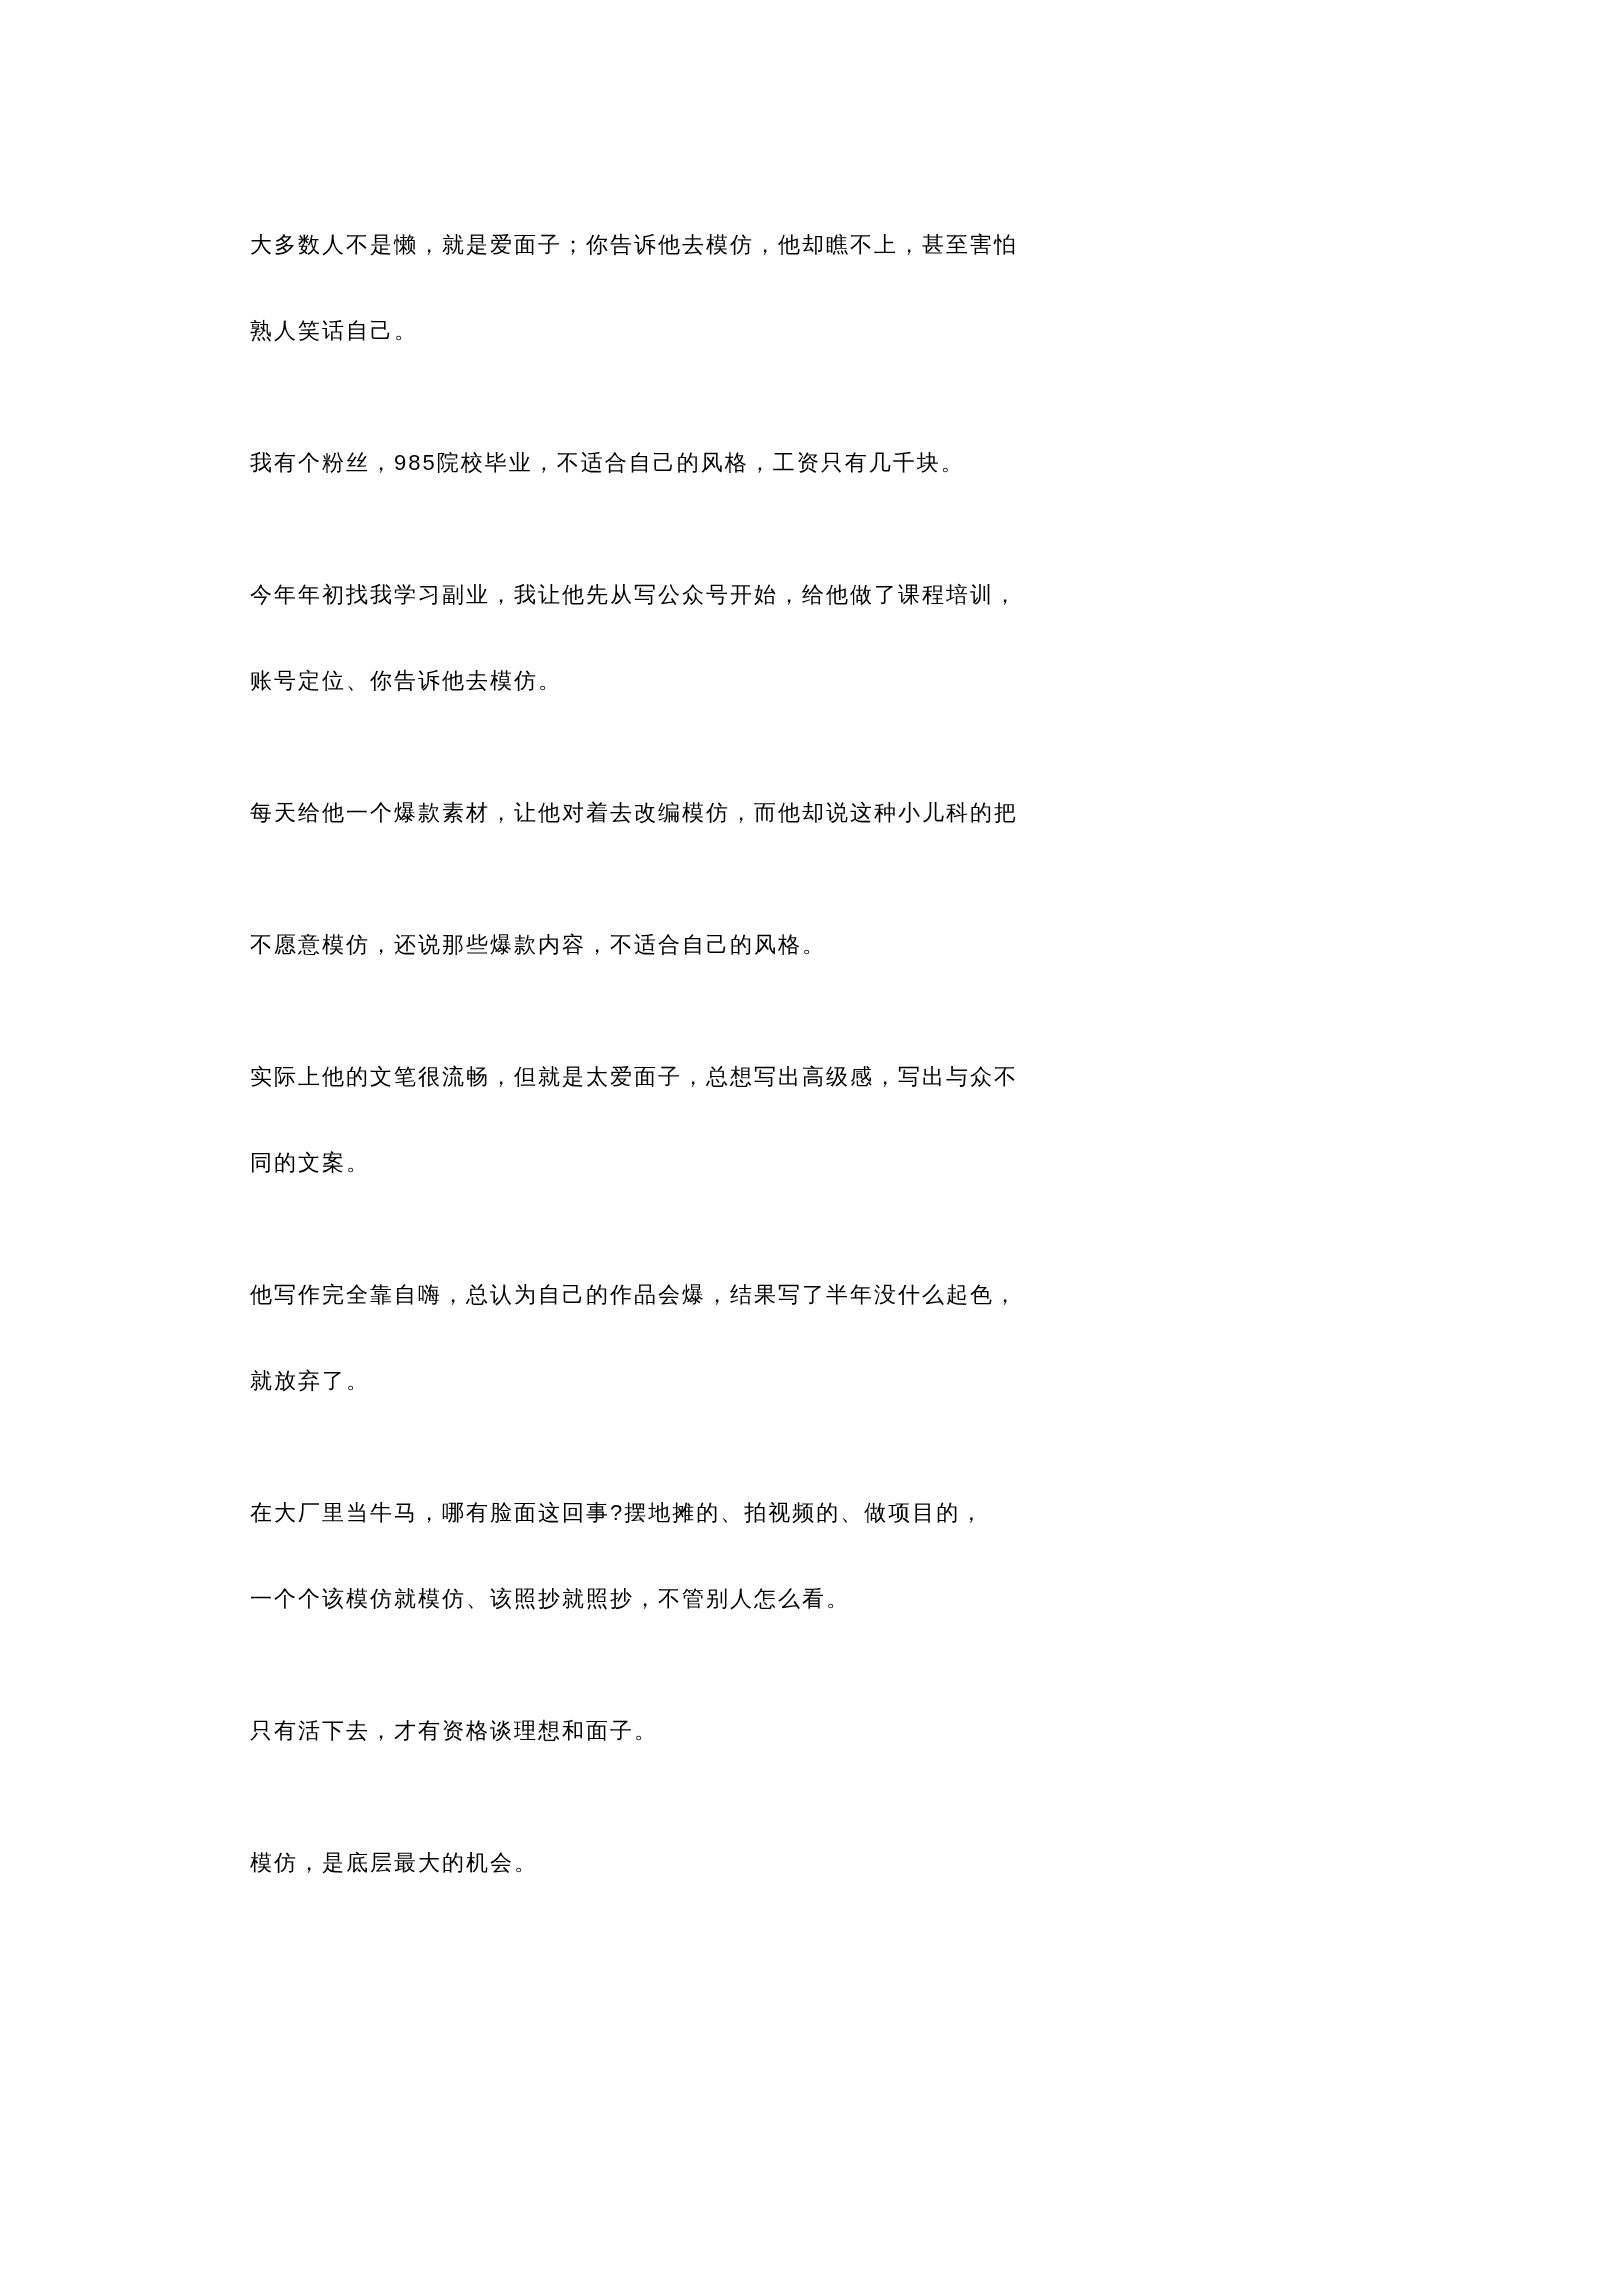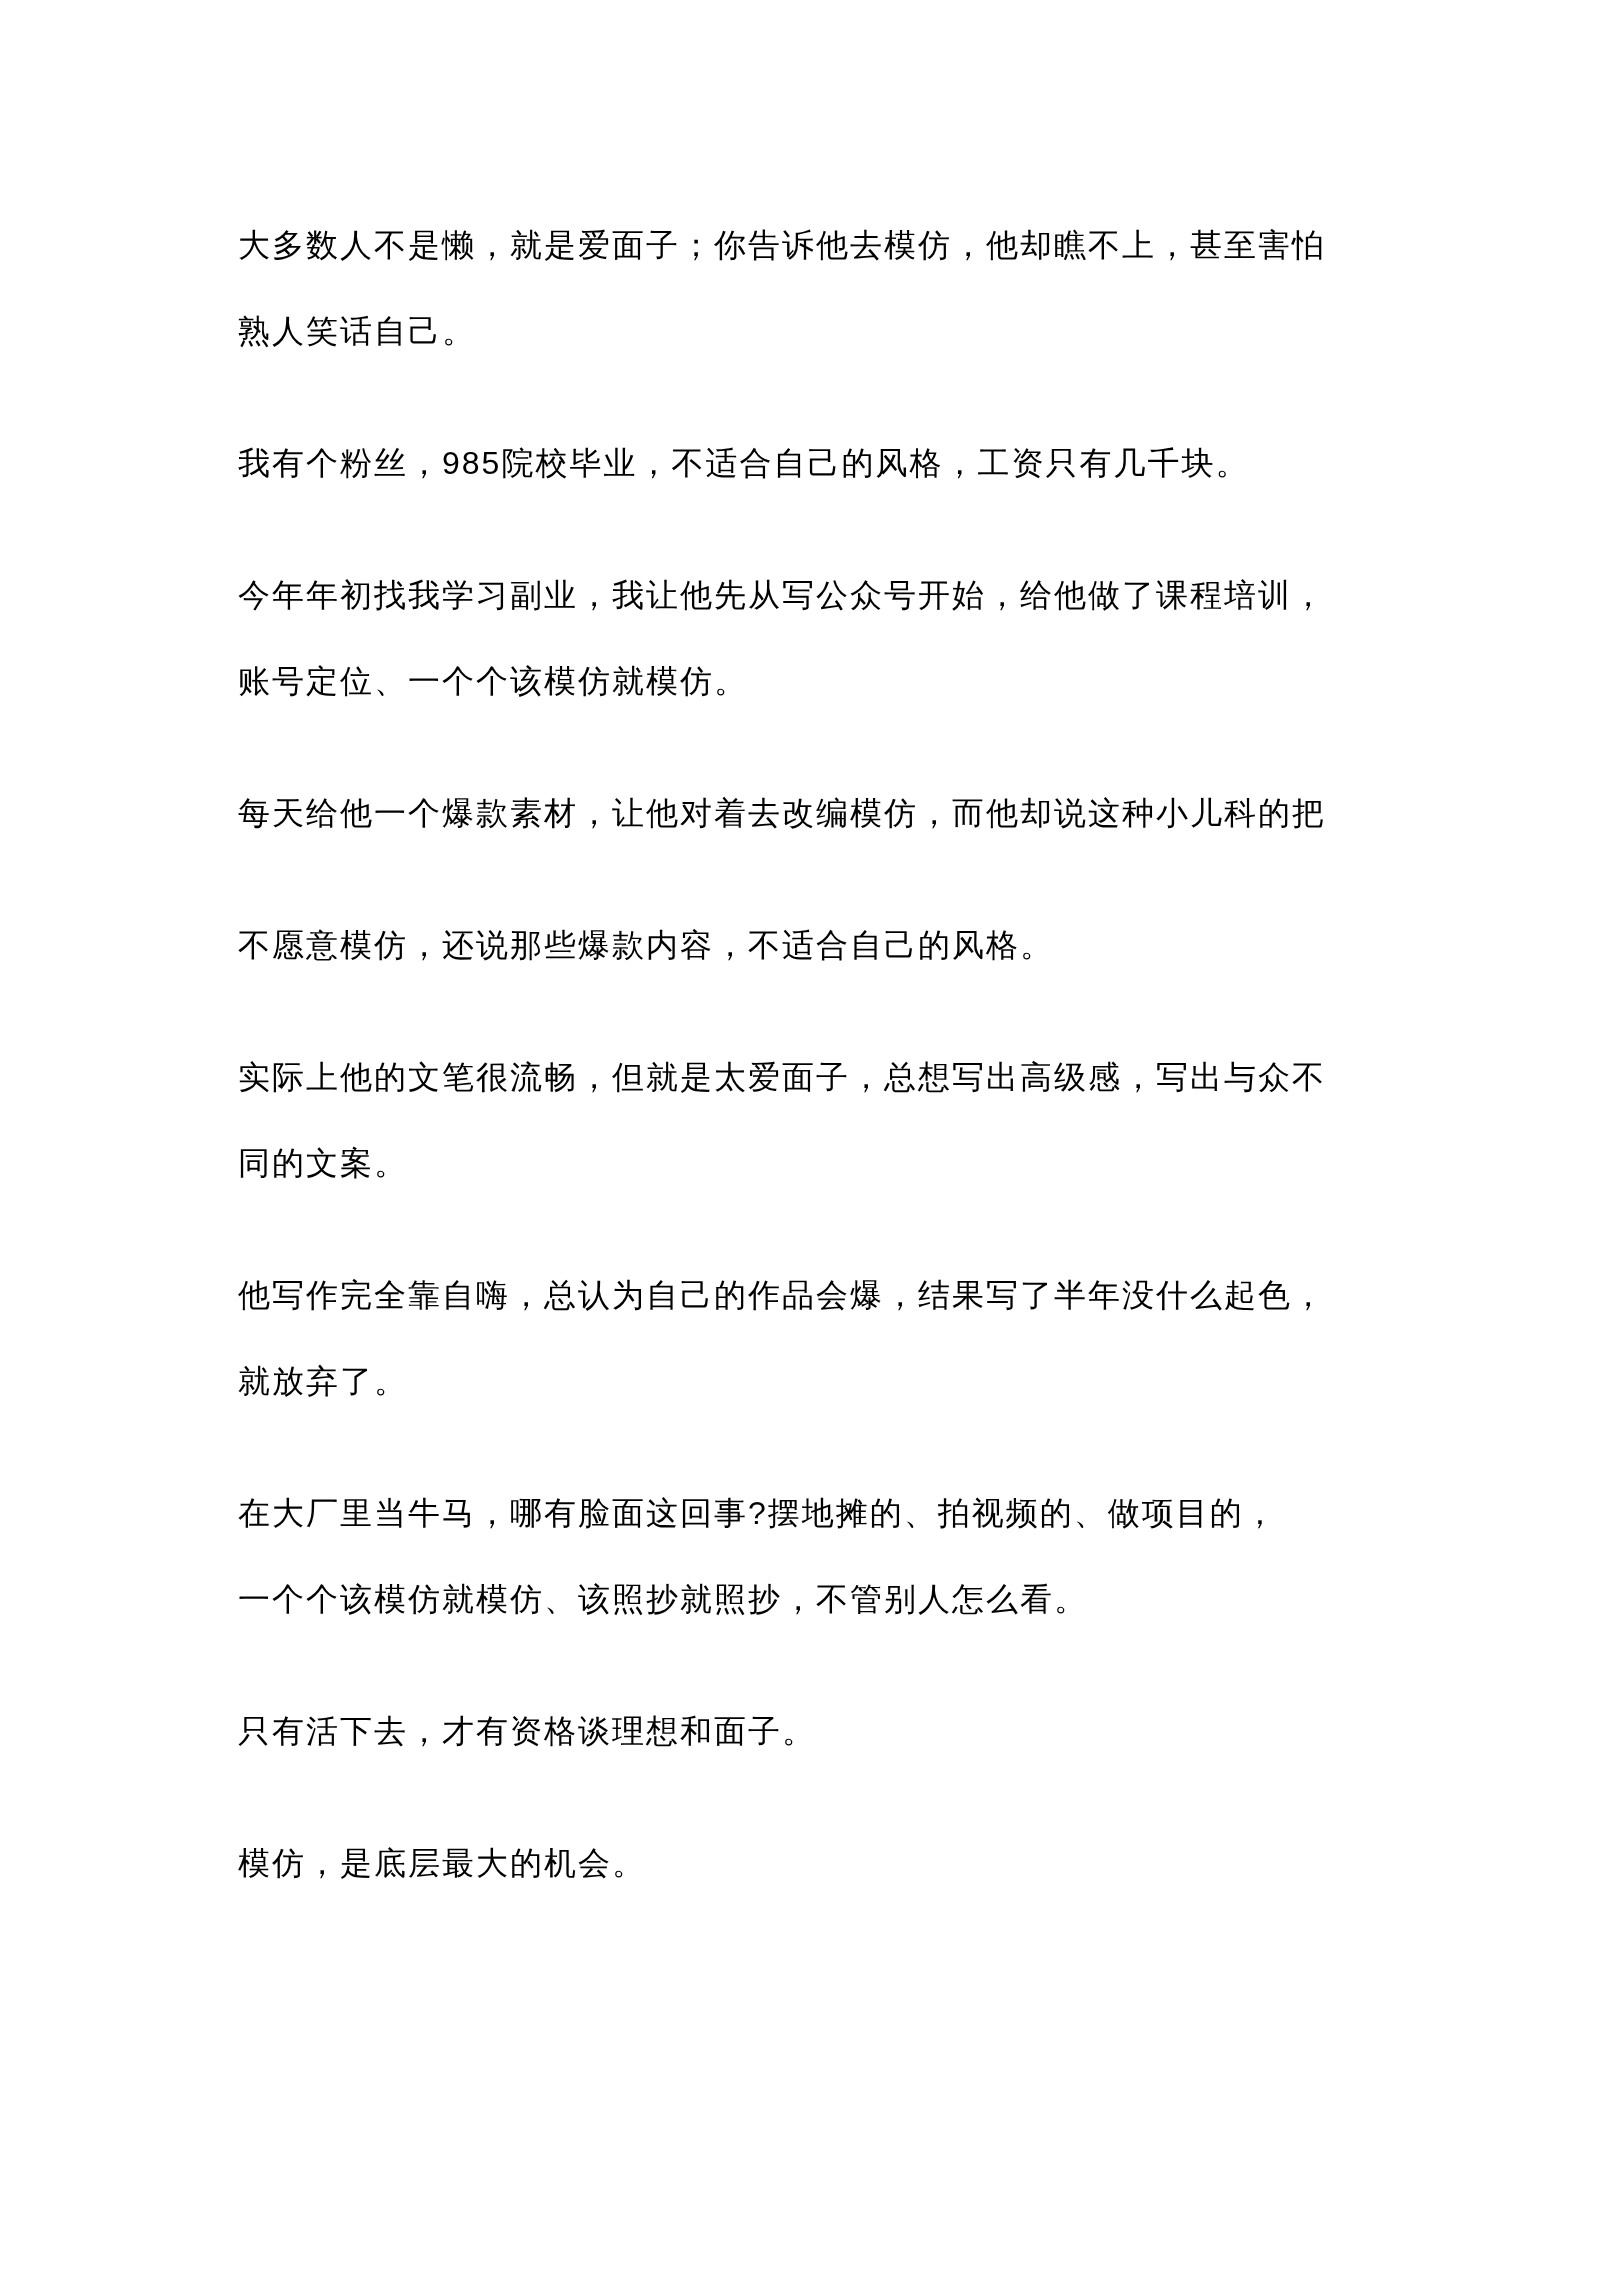--- a/index.html
+++ b/index.html
@@ -20,22 +20,22 @@
     height: 2293px;
     overflow: hidden;
   }
   .content {
     position: absolute;
     left: 238px;
     top: 202px;
     width: 1157px;
   }
   p.para {
-    margin: 0 0 46px 0;
-    font-size: 32px;
+    margin: 0 0 46px 12px;
+    font-size: 22px;
     line-height: 86px;
     letter-spacing: 2px;
     font-weight: 400;
   }
   p.para.bold {
     font-weight: 400;
   }
   .line {
     display: block;
     white-space: nowrap;
@@ -48,21 +48,21 @@
   <div class="content" id="doc-body" style="color: rgb(0, 0, 0);">
       <p class="para">
         <span class="line">大多数人不是懒，就是爱面子；你告诉他去模仿，他却瞧不上，甚至害怕</span>
         <span class="line">熟人笑话自己。</span>
       </p>
       <p class="para">
         <span class="line">我有个粉丝，985院校毕业，不适合自己的风格，工资只有几千块。</span>
       </p>
       <p class="para">
         <span class="line">今年年初找我学习副业，我让他先从写公众号开始，给他做了课程培训，</span>
-        <span class="line">账号定位、一个个该模仿就模仿。</span>
+        <span class="line">账号定位、你告诉他去模仿。</span>
       </p>
       <p class="para">
         <span class="line">每天给他一个爆款素材，让他对着去改编模仿，而他却说这种小儿科的把</span>
       </p>
       <p class="para">
         <span class="line">不愿意模仿，还说那些爆款内容，不适合自己的风格。</span>
       </p>
       <p class="para">
         <span class="line">实际上他的文笔很流畅，但就是太爱面子，总想写出高级感，写出与众不</span>
         <span class="line">同的文案。</span>

